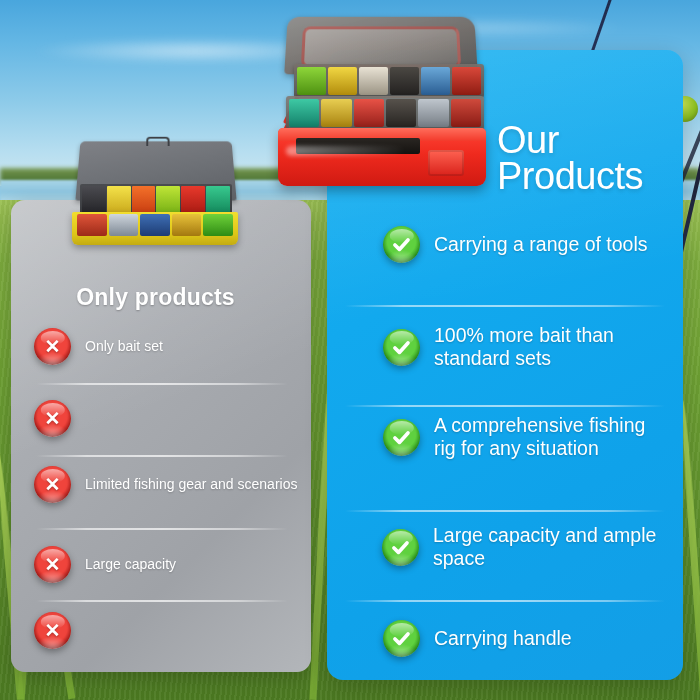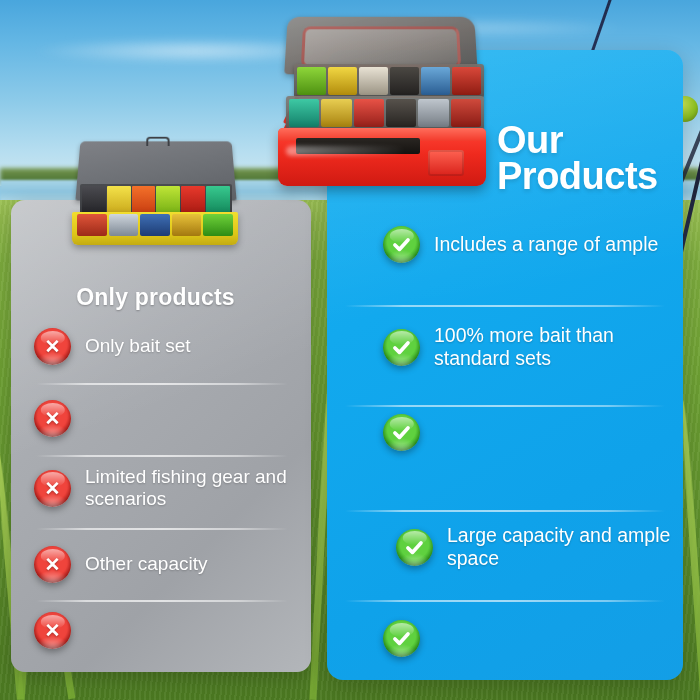--- a/index.html
+++ b/index.html
@@ -59,28 +59,28 @@
     background:linear-gradient(150deg,#18b1f0 0%,#12a9ee 35%,#0fa2ea 70%,#139ee6 100%);
     box-shadow:0 6px 22px rgba(0,0,0,.20);overflow:hidden;}
   .panel-blue .sheen{position:absolute;inset:0;
     background:linear-gradient(170deg,rgba(255,255,255,.14) 0%,rgba(255,255,255,0) 40%);}
 
   
   .other-title{position:absolute;left:0;top:265px;width:311px;text-align:center;
     font-size:23px;font-weight:bold;color:#ffffff;letter-spacing:.2px;
     text-shadow:0 1px 2px rgba(0,0,0,.28);}
   .our-title{position:absolute;left:497px;top:100px;width:190px;
-    font-size:38px;font-weight:bold;line-height:.96;color:#ffffff;
+    font-size:38px;font-weight:normal;line-height:.96;color:#ffffff;
     letter-spacing:-.5px;text-shadow:0 2px 4px rgba(0,0,0,.15);margin-top:22px;}
 
   
   .row{position:absolute;display:flex;align-items:center;}
   .row .txt{font-size:19px;line-height:1.18;color:#ffffff;
     text-shadow:0 1px 2px rgba(0,0,0,.22);}
-  .left-col .txt{font-size:19px;}
+  .left-col .txt{font-size:14px;}
   .right-col .txt{font-size:19.5px;}
 
   
   .badge{position:relative;width:37px;height:37px;border-radius:50%;flex:0 0 37px;
     margin-right:14px;}
   .badge::after{content:"";position:absolute;left:50%;top:7%;transform:translateX(-50%);
     width:66%;height:38%;border-radius:50%;
     background:linear-gradient(180deg,rgba(255,255,255,.55),rgba(255,255,255,0));}
   .badge-x{
     background:
@@ -233,21 +233,21 @@
         <span class="glyph">✕</span>
       </span>
       <span class="txt">Limited fishing gear and scenarios</span>
     </div>
     <div class="div-line gray" style="left:36px;top:528px;width:252px;"></div>
 
     <div class="row" style="left:34px;top:546px;width:265px;">
       <span class="badge badge-x">
         <span class="glyph">✕</span>
       </span>
-      <span class="txt">Other capacity</span>
+      <span class="txt">Large capacity</span>
     </div>
     <div class="div-line gray" style="left:36px;top:600px;width:252px;"></div>
 
     <div class="row" style="left:34px;top:612px;width:265px;">
       <span class="badge badge-x">
         <span class="glyph">✕</span>
       </span>
     </div>
   </div>
 
@@ -292,21 +292,21 @@
 
   <div class="right-col">
     <div class="row" style="left:383px;top:226px;width:285px;">
       <span class="badge badge-check">
         <span class="glyph">
           <svg width="21" height="21" viewBox="0 0 24 24" aria-hidden="true">
             <path d="M4.5 12.6 L9.6 17.6 L19.4 6.8" fill="none" stroke="#ffffff" stroke-width="4.2" stroke-linecap="round" stroke-linejoin="round"></path>
           </svg>
         </span>
       </span>
-      <span class="txt">Includes a range of ample</span>
+      <span class="txt">Carrying a range of tools</span>
     </div>
     <div class="div-line" style="left:345px;top:305px;width:320px;"></div>
 
     <div class="row" style="left:383px;top:324px;width:288px;">
       <span class="badge badge-check">
         <span class="glyph">
           <svg width="21" height="21" viewBox="0 0 24 24" aria-hidden="true">
             <path d="M4.5 12.6 L9.6 17.6 L19.4 6.8" fill="none" stroke="#ffffff" stroke-width="4.2" stroke-linecap="round" stroke-linejoin="round"></path>
           </svg>
         </span>
@@ -316,39 +316,41 @@
     <div class="div-line" style="left:345px;top:405px;width:320px;"></div>
 
     <div class="row" style="left:383px;top:414px;width:288px;">
       <span class="badge badge-check">
         <span class="glyph">
           <svg width="21" height="21" viewBox="0 0 24 24" aria-hidden="true">
             <path d="M4.5 12.6 L9.6 17.6 L19.4 6.8" fill="none" stroke="#ffffff" stroke-width="4.2" stroke-linecap="round" stroke-linejoin="round"></path>
           </svg>
         </span>
       </span>
+      <span class="txt">A comprehensive fishing rig for any situation</span>
     </div>
     <div class="div-line" style="left:345px;top:510px;width:320px;"></div>
 
-    <div class="row" style="left:396px;top:524px;width:288px;">
+    <div class="row" style="left:382px;top:524px;width:288px;">
       <span class="badge badge-check">
         <span class="glyph">
           <svg width="21" height="21" viewBox="0 0 24 24" aria-hidden="true">
             <path d="M4.5 12.6 L9.6 17.6 L19.4 6.8" fill="none" stroke="#ffffff" stroke-width="4.2" stroke-linecap="round" stroke-linejoin="round"></path>
           </svg>
         </span>
       </span>
       <span class="txt">Large capacity and ample space</span>
     </div>
     <div class="div-line" style="left:345px;top:600px;width:320px;"></div>
 
     <div class="row" style="left:383px;top:620px;width:288px;">
       <span class="badge badge-check">
         <span class="glyph">
           <svg width="21" height="21" viewBox="0 0 24 24" aria-hidden="true">
             <path d="M4.5 12.6 L9.6 17.6 L19.4 6.8" fill="none" stroke="#ffffff" stroke-width="4.2" stroke-linecap="round" stroke-linejoin="round"></path>
           </svg>
         </span>
       </span>
+      <span class="txt">Carrying handle</span>
     </div>
   </div>
 
 </div>
 
 </body></html>

